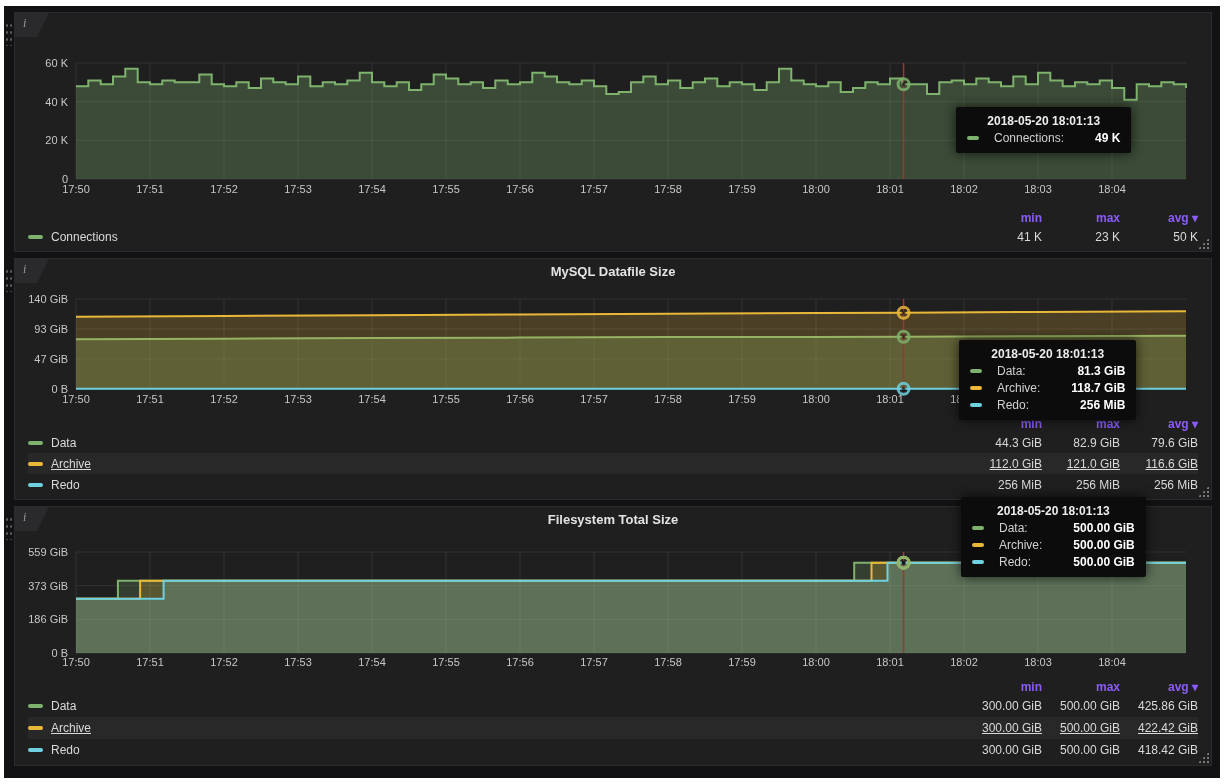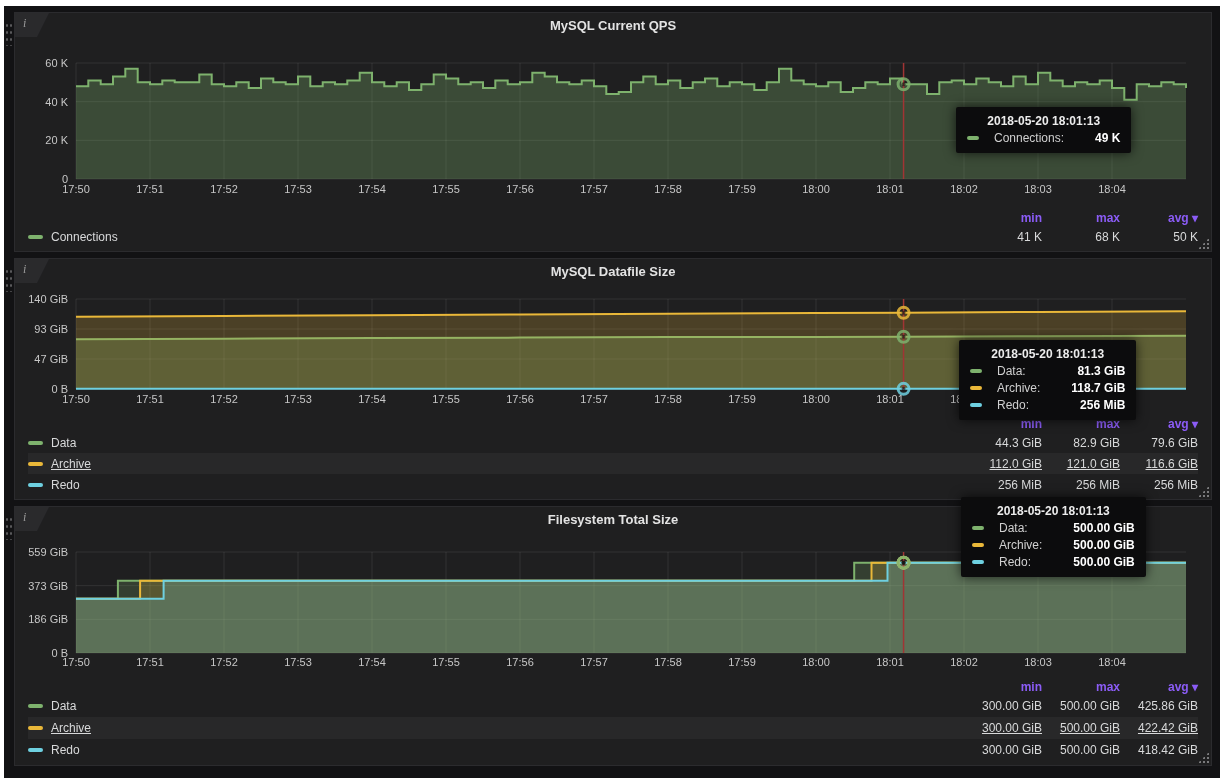--- a/index.html
+++ b/index.html
@@ -45,21 +45,20 @@
 </head>
 <body>
 
 <div class="dashboard">
   <div class="row-handle" id="handle-0"></div>
   <div class="row-handle" id="handle-1"></div>
   <div class="row-handle" id="handle-2"></div>
 
   <div class="panel" id="panel-0">
     <div class="info-tab">i</div>
-    <div class="panel-title">MySQL Current QPS</div>
     <svg class="chart-svg" id="svg-0" width="1196" height="172">
         <line x1="61" y1="24" x2="61" y2="140" stroke="rgba(255,255,255,0.09)" stroke-width="1"></line>
         <line x1="135" y1="24" x2="135" y2="140" stroke="rgba(255,255,255,0.09)" stroke-width="1"></line>
         <line x1="209" y1="24" x2="209" y2="140" stroke="rgba(255,255,255,0.09)" stroke-width="1"></line>
         <line x1="283" y1="24" x2="283" y2="140" stroke="rgba(255,255,255,0.09)" stroke-width="1"></line>
         <line x1="357" y1="24" x2="357" y2="140" stroke="rgba(255,255,255,0.09)" stroke-width="1"></line>
         <line x1="431" y1="24" x2="431" y2="140" stroke="rgba(255,255,255,0.09)" stroke-width="1"></line>
         <line x1="505" y1="24" x2="505" y2="140" stroke="rgba(255,255,255,0.09)" stroke-width="1"></line>
         <line x1="579" y1="24" x2="579" y2="140" stroke="rgba(255,255,255,0.09)" stroke-width="1"></line>
         <line x1="653" y1="24" x2="653" y2="140" stroke="rgba(255,255,255,0.09)" stroke-width="1"></line>
@@ -100,21 +99,21 @@
       </svg>
     <div class="legend" id="legend-0">
         <div class="lg-head">
           <span class="lg-cell">min</span>
           <span class="lg-cell">max</span>
           <span class="lg-cell">avg ▾</span>
         </div>
         <div class="lg-row">
           <span class="lg-name"><i class="dash" style="background: rgb(126, 178, 109);"></i>Connections</span>
           <span class="lg-cell">41 K</span>
-          <span class="lg-cell">68 K</span>
+          <span class="lg-cell">23 K</span>
           <span class="lg-cell">50 K</span>
         </div>
       </div>
     <div class="resize-handle"></div>
   </div>
 
   <div class="panel" id="panel-1">
     <div class="info-tab">i</div>
     <div class="panel-title">MySQL Datafile Size</div>
     <svg class="chart-svg" id="svg-1" width="1196" height="134">

